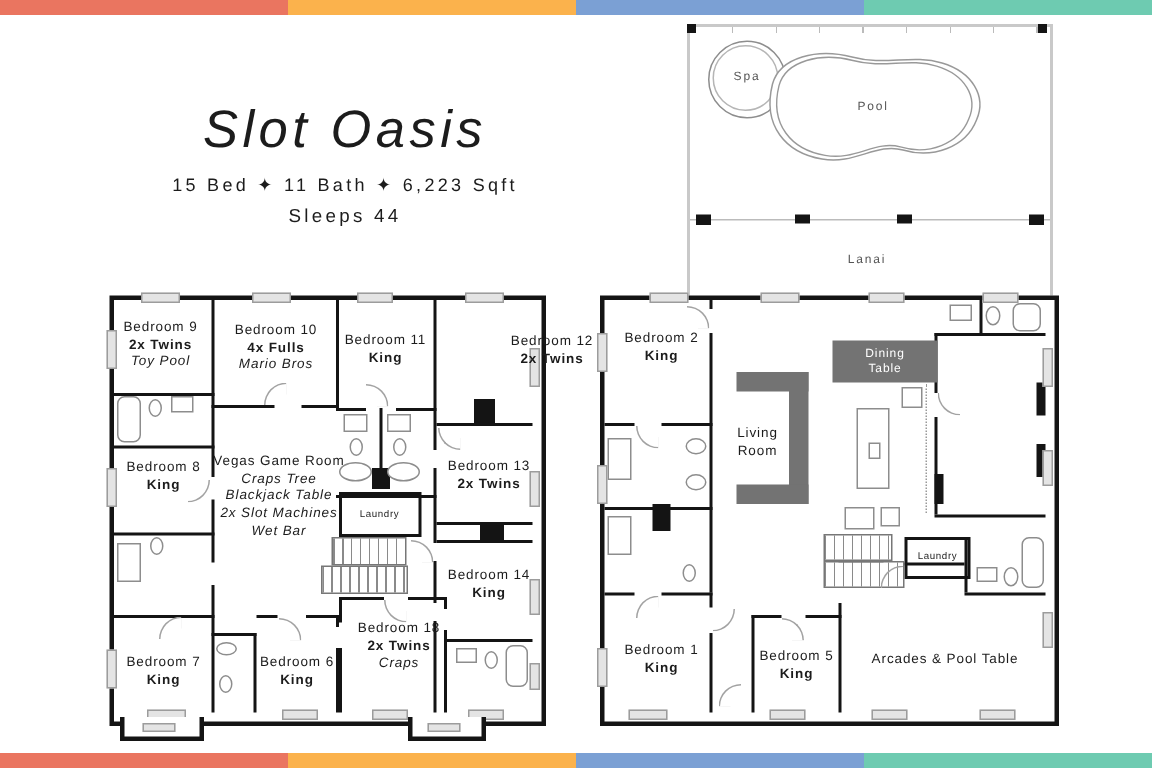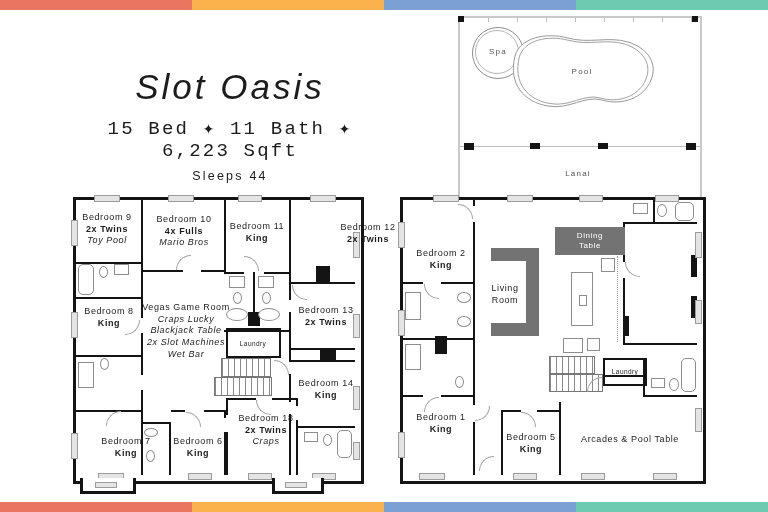--- a/index.html
+++ b/index.html
@@ -3,21 +3,21 @@
 <meta charset="utf-8">
 <style>
   html,body{margin:0;padding:0;}
   body{width:768px;height:512px;position:relative;background:#fff;overflow:hidden;
        font-family:"Liberation Sans", sans-serif;color:#1c1c1c;}
   .stripe{position:absolute;width:192px;height:10px;}
   .s1{background:#ea7560;} .s2{background:#fbb24c;} .s3{background:#7ba0d4;} .s4{background:#6ecbb1;}
 
   .title-block{position:absolute;left:80px;top:68px;width:300px;text-align:center;}
   .title{font-style:italic;font-size:35px;letter-spacing:3px;line-height:1.1;}
-  .stats{font-size:19px;letter-spacing:2.2px;margin-top:9px;font-family:Liberation Mono, monospace;}
+  .stats{font-size:12px;letter-spacing:2.2px;margin-top:9px;}
   .sleeps{font-size:12.5px;letter-spacing:2.2px;margin-top:7px;}
 
   .plan{position:absolute;border:3px solid #141414;background:#fff;}
   .w{position:absolute;background:#141414;}
   .win{position:absolute;background:#e4e4e4;border:1px solid #9c9c9c;box-sizing:border-box;}
   .fx{position:absolute;border:1px solid #8d8d8d;background:#fff;box-sizing:border-box;}
   .ell{border-radius:50%;} .rr{border-radius:5px;}
   .stairs{position:absolute;border:1px solid #777;
           background:repeating-linear-gradient(90deg,#8a8a8a 0 1px,#fff 1px 6px);}
   .arc{position:absolute;width:15px;height:15px;border:1px solid #a2a2a2;box-sizing:border-box;background:transparent;}
@@ -183,39 +183,39 @@
   <div class="lbl" style="left:248px;top:34px;margin-left:44px;">
     <span>Bedroom 12</span>
       <span class="b">2x Twins</span>
   </div>
   <div class="lbl" style="left:33px;top:118px;">
     <span>Bedroom 8</span>
       <span class="b">King</span>
   </div>
   <div class="lbl" style="left:110px;top:131px;">
     <span>Vegas Game Room</span>
-    <span class="i">Craps Lucky</span>
+    <span class="i">Craps Tree</span>
     <span class="i">Blackjack Table</span>
     <span class="i">2x Slot Machines</span>
     <span class="i">Wet Bar</span>
   </div>
   <div class="lbl" style="left:250px;top:117px;">
     <span>Bedroom 13</span>
       <span class="b">2x Twins</span>
   </div>
   <div class="lbl" style="left:250px;top:190px;">
     <span>Bedroom 14</span>
       <span class="b">King</span>
   </div>
   <div class="lbl" style="left:190px;top:231px;">
     <span>Bedroom 18</span>
       <span class="b">2x Twins</span>
       <span class="i">Craps</span>
   </div>
-  <div class="lbl" style="left:33px;top:248px;margin-left:17px;">
+  <div class="lbl" style="left:33px;top:248px;">
     <span>Bedroom 7</span>
       <span class="b">King</span>
   </div>
   <div class="lbl" style="left:122px;top:248px;">
     <span>Bedroom 6</span>
       <span class="b">King</span>
   </div>
   <div class="lbl tiny" style="left:177px;top:144px;">Laundry</div>
 </div>
 
@@ -305,26 +305,26 @@
   <div class="win" style="left:-5px;top:232px;width:7px;height:26px;"></div>
   <div class="win" style="left:292px;top:32px;width:7px;height:26px;"></div>
   <div class="win" style="left:292px;top:100px;width:7px;height:24px;"></div>
   <div class="win" style="left:292px;top:208px;width:7px;height:24px;"></div>
   <div class="win" style="left:16px;top:273px;width:26px;height:7px;"></div>
   <div class="win" style="left:110px;top:273px;width:24px;height:7px;"></div>
   <div class="win" style="left:178px;top:273px;width:24px;height:7px;"></div>
   <div class="win" style="left:250px;top:273px;width:24px;height:7px;"></div>
   <div style="position:absolute;left:76px;top:273px;width:20px;height:7px;background:#fff;"></div>
 
-  <div class="lbl" style="left:38px;top:60px;">
+  <div class="lbl" style="left:38px;top:32px;">
     <span>Bedroom 2</span>
       <span class="b">King</span>
   </div>
   <div class="lbl wrap" style="left:102px;top:95px;width:48px;">Living Room</div>
-  <div class="lbl" style="left:38px;top:224px;">
+  <div class="lbl" style="left:38px;top:240px;">
     <span>Bedroom 1</span>
       <span class="b">King</span>
   </div>
   <div class="lbl" style="left:128px;top:244px;">
     <span>Bedroom 5</span>
       <span class="b">King</span>
   </div>
   <div class="lbl" style="left:227px;top:240px;">Arcades &amp; Pool Table</div>
   <div class="lbl tiny" style="left:222px;top:172px;">Laundry</div>
 </div>

